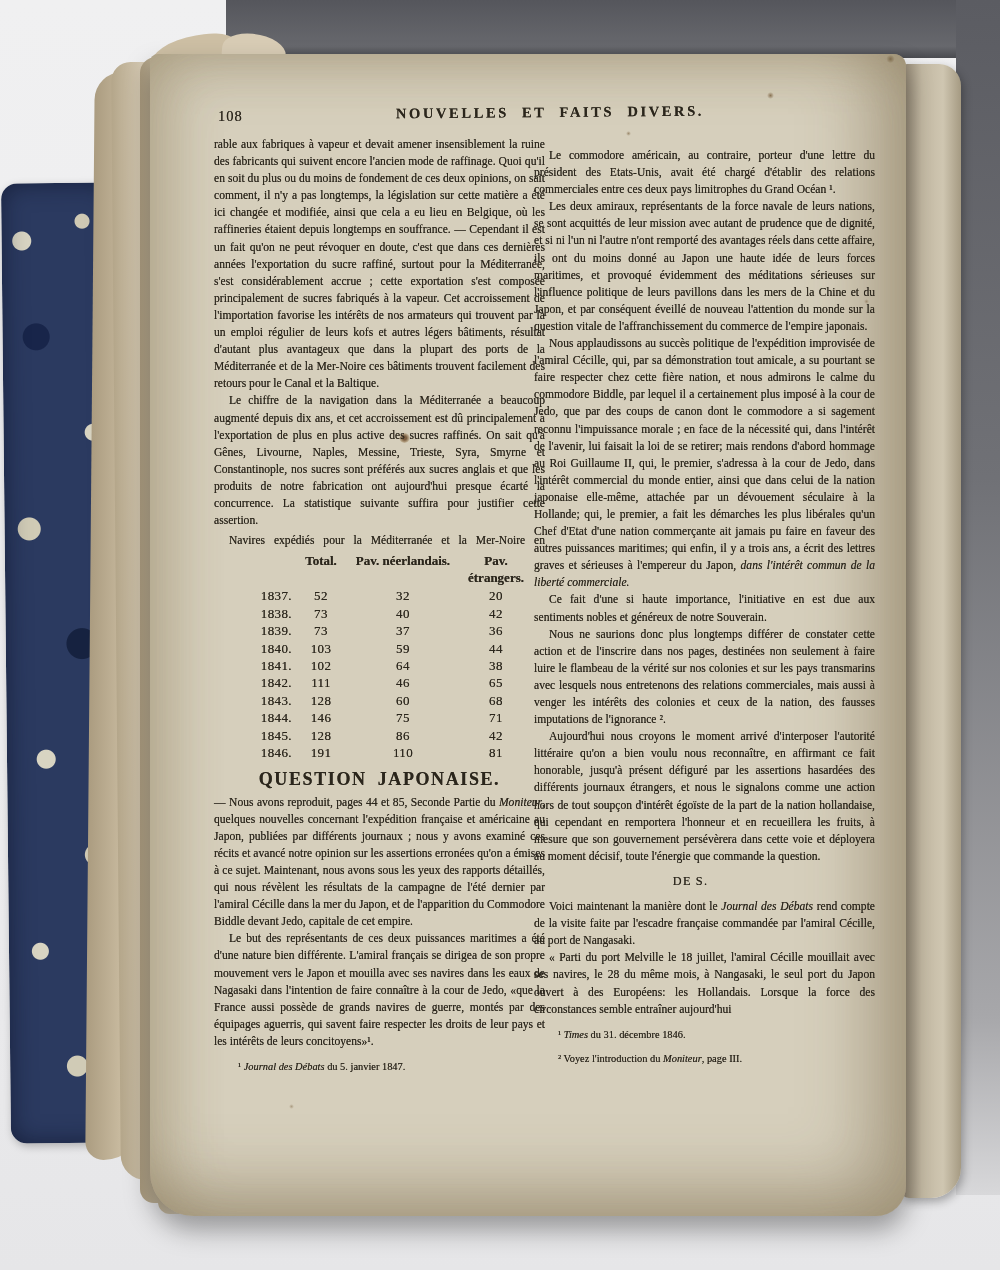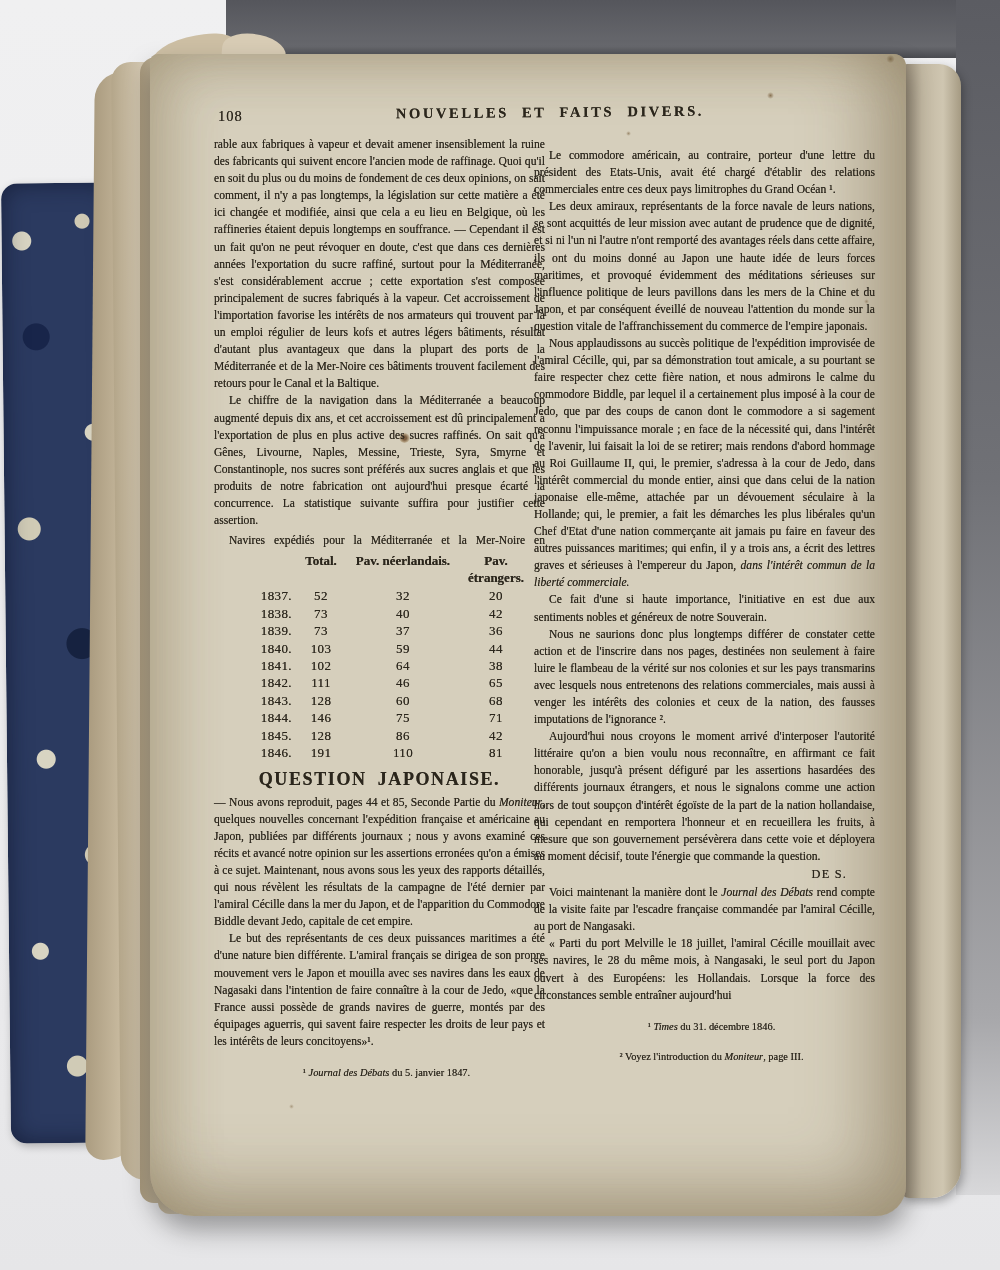--- a/index.html
+++ b/index.html
@@ -70,24 +70,24 @@
   .section-head{margin:9px 0 6px 0;text-align:center;text-indent:0;
       font-weight:bold;font-size:18px;letter-spacing:1.6px;word-spacing:5px;}
   
   .t-intro{text-indent:15px;text-align:justify;text-align-last:justify;margin-top:3px;}
   .t-grid{display:grid;grid-template-columns:78px 58px 106px 80px;align-items:baseline;}
   .t-head{font-size:13px;font-weight:bold;margin:3px 0 1px 0;}
   .t-head span{text-align:center;}
   .t-row{font-size:13px;line-height:17.4px;letter-spacing:.4px;}
   .t-year{text-align:right;}
   .t-num{text-align:center;}
-  .sig{margin:1px 0;text-align:right;padding-right:28px;font-size:12.3px;
+  .sig{margin:8px 0;text-align:center;padding-right:28px;font-size:12.3px;
       letter-spacing:1.2px;text-indent:0;}
   .footnotes{margin-top:5px;font-size:10.4px;line-height:14.6px;}
-  .fn{margin:16px;text-indent:14px;text-align:center;}
+  .fn{margin:10px;text-indent:14px;text-align:left;}
 </style>
 </head>
 <body>
 
 <div class="scene">
 
   <div class="backdrop-top"></div>
   <div class="backdrop-right"></div>
 
   <div class="cover"></div>

